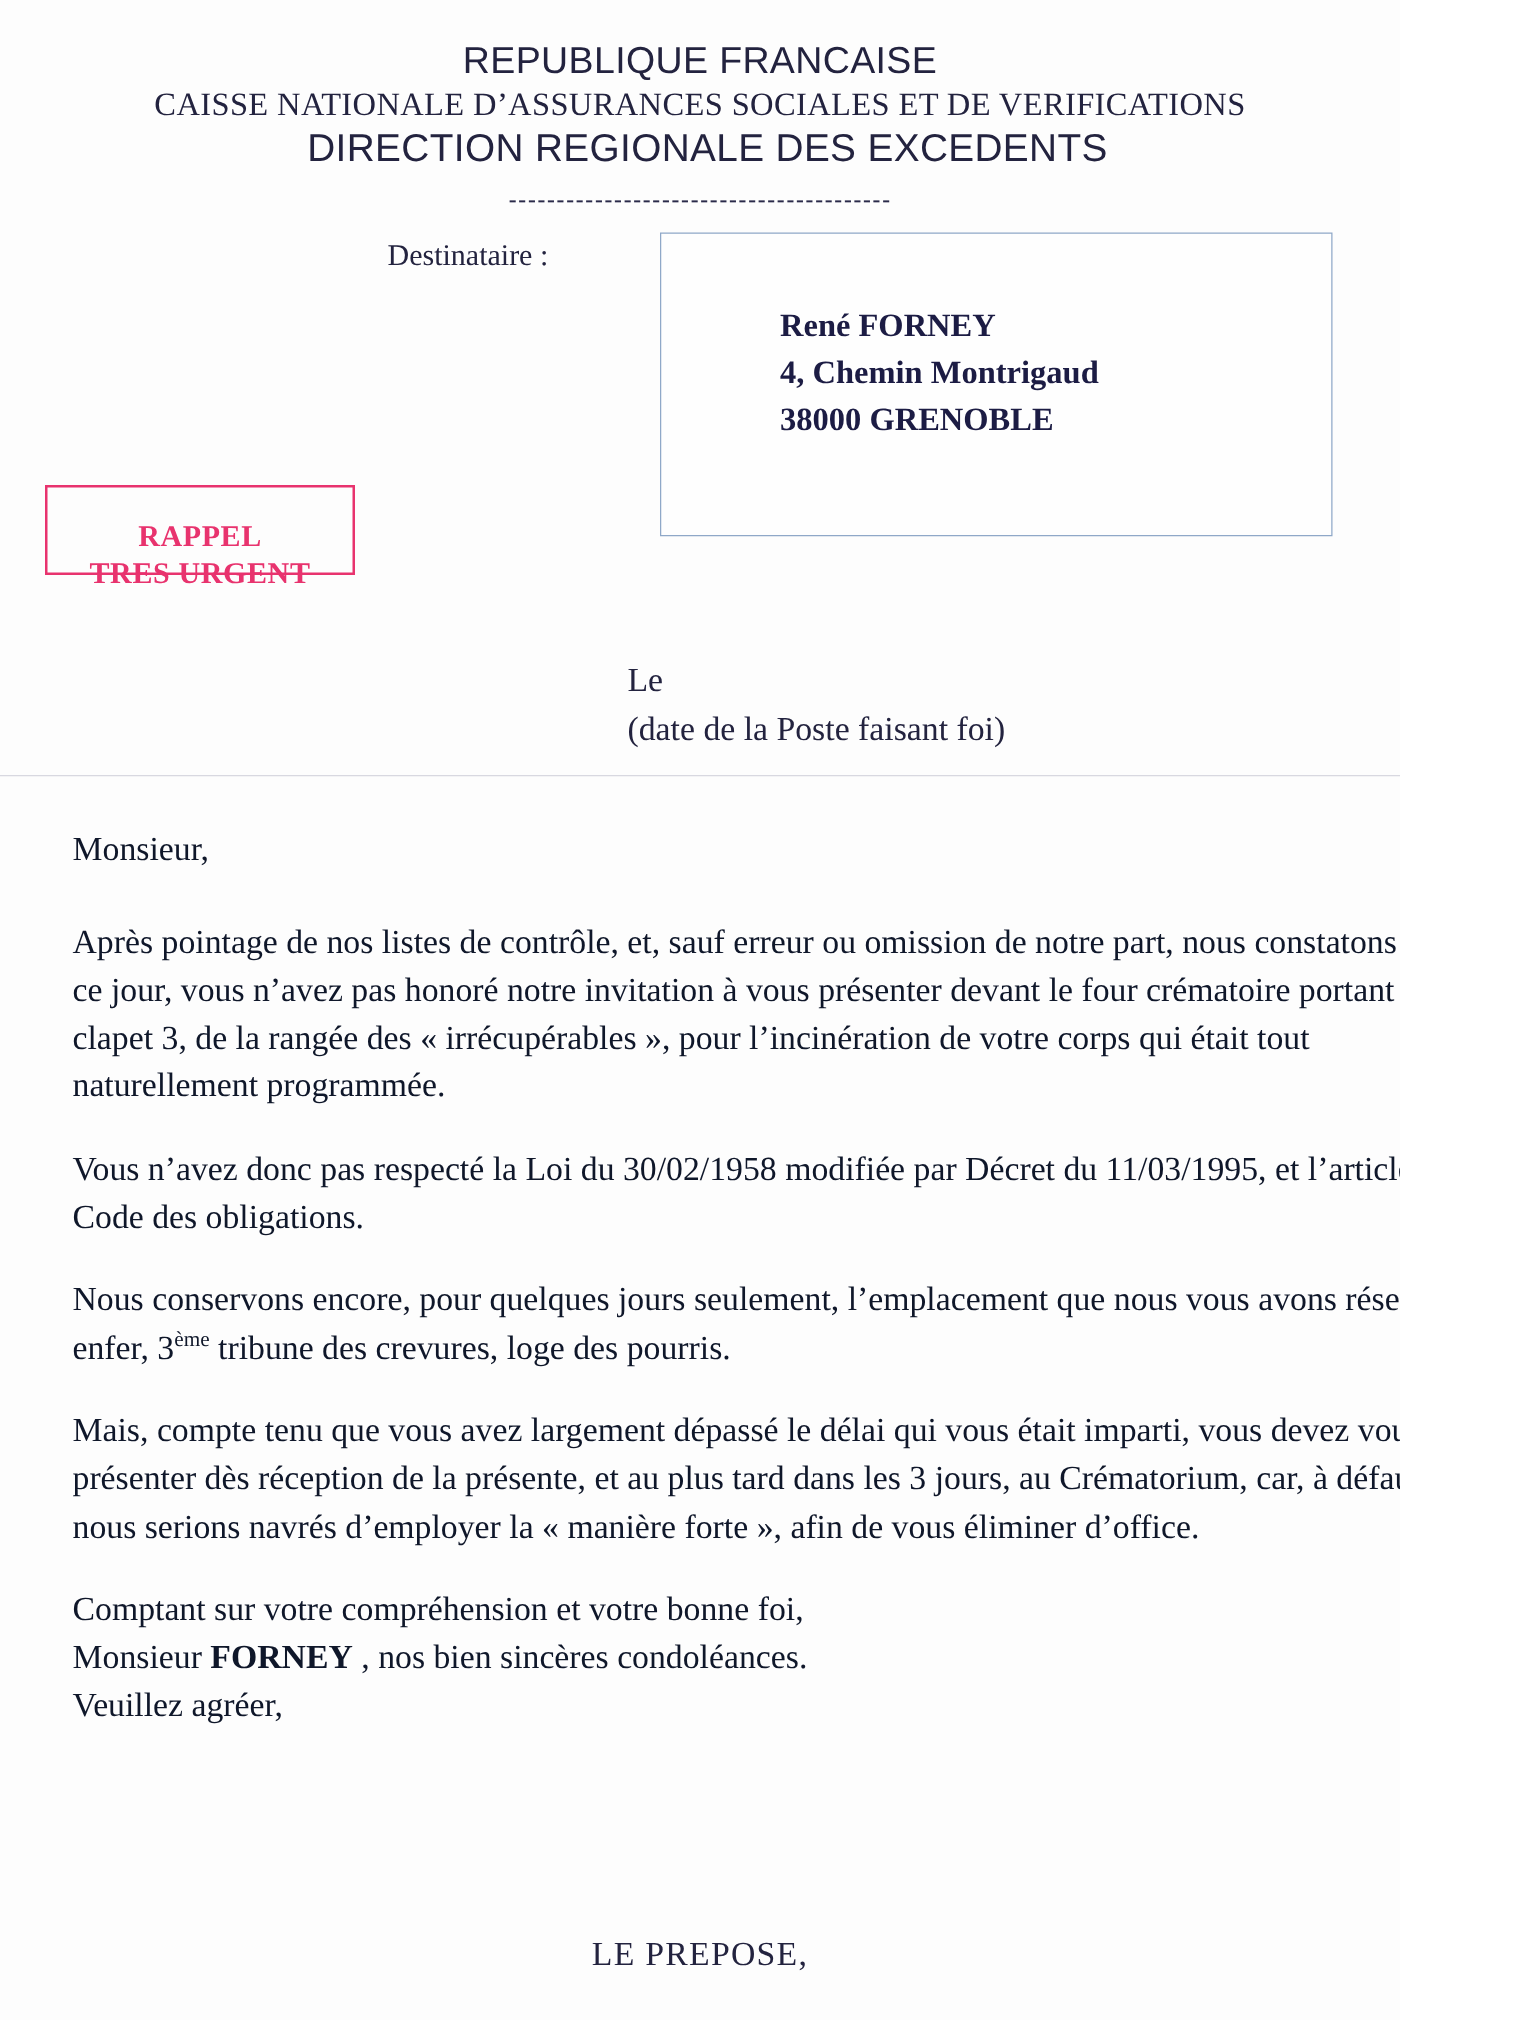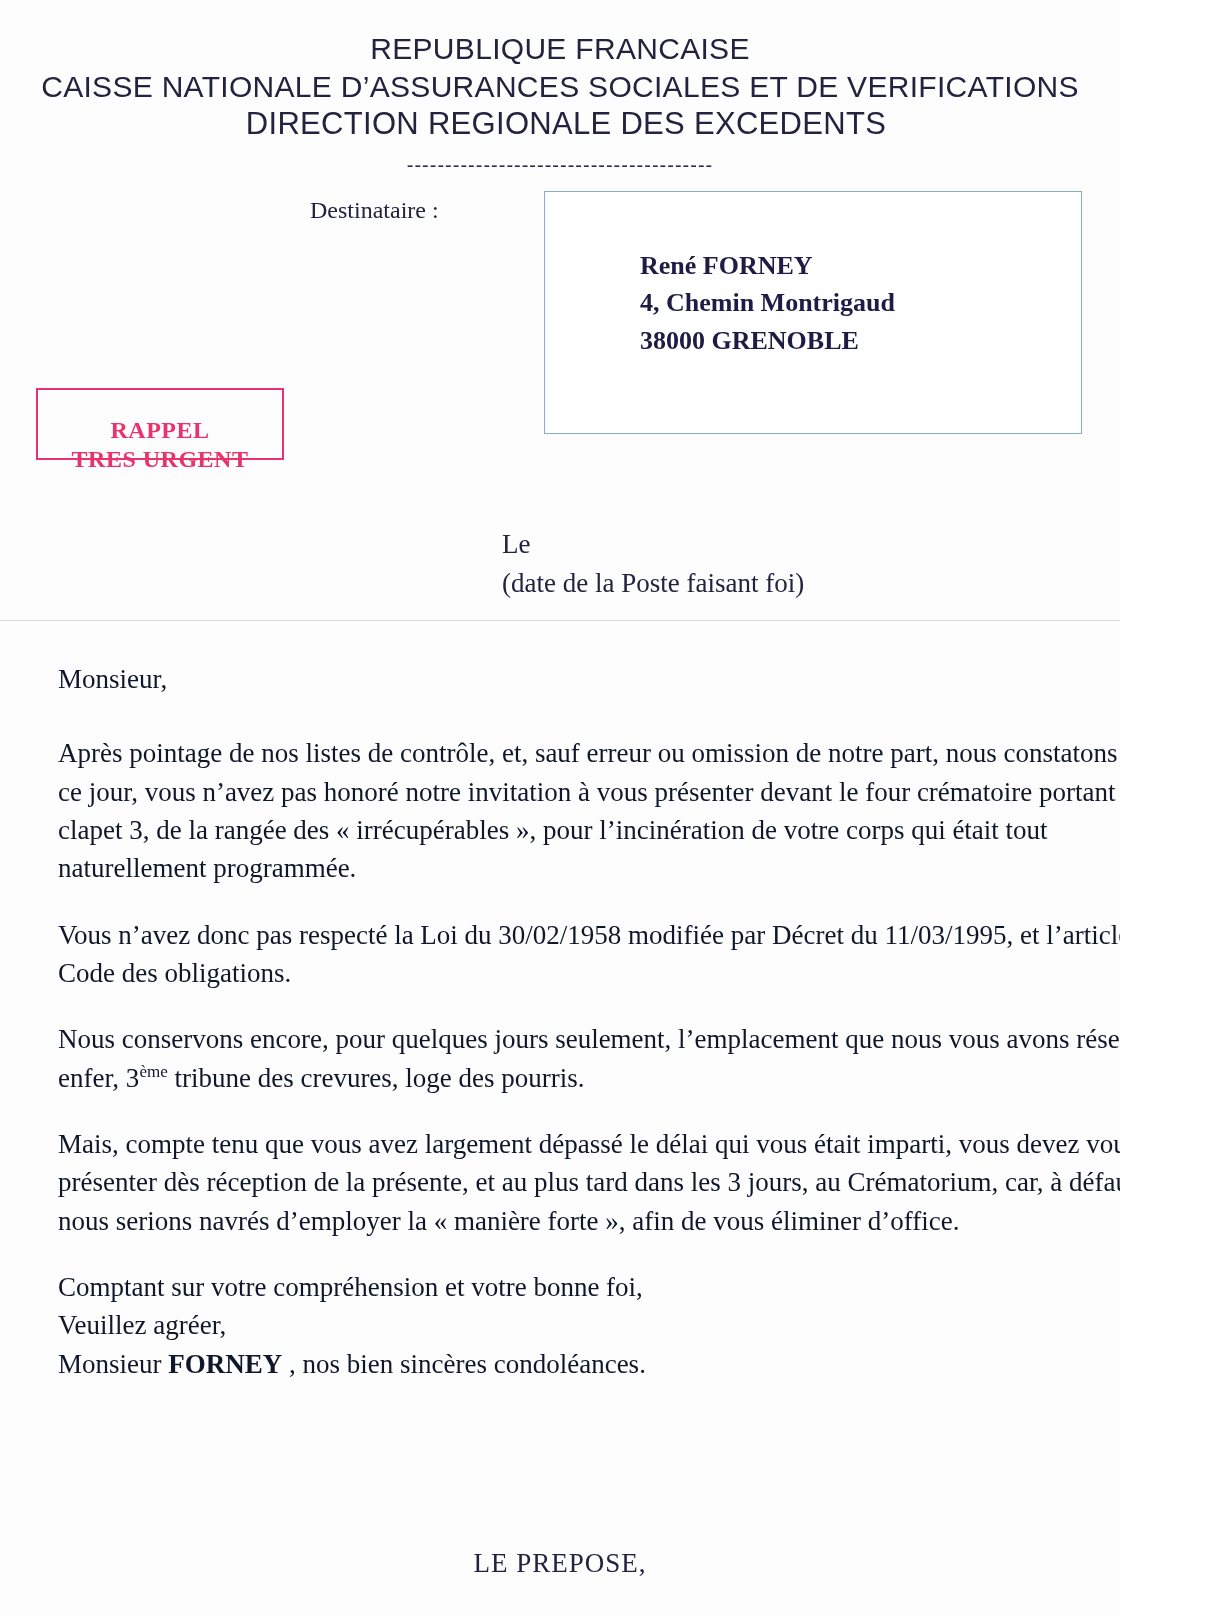--- a/index.html
+++ b/index.html
@@ -23,22 +23,23 @@
     padding-top: 30px;
     font-family: "Liberation Sans", sans-serif;
     color: #23233f;
     letter-spacing: 0.3px;
   }
   .header .line1 {
     font-size: 30px;
     line-height: 1.25;
   }
   .header .line2 {
-    font-size: 30px;
+    font-size: 26px;
     line-height: 1.25;
+    font-family: Liberation Serif, serif;
   }
   .header .line3 {
     font-size: 31px;
     line-height: 1.25;
     padding-left: 12px;
   }
   .rule {
     margin-top: 10px;
     text-align: center;
     font-family: "Liberation Sans", sans-serif;
@@ -56,21 +57,21 @@
   .dest-label {
     position: absolute;
     left: 310px;
     top: 6px;
     font-size: 24px;
     color: #23233f;
     text-align: center;
   }
   .address-box {
     position: absolute;
-    left: 544px;
+    left: 528px;
     top: 0px;
     width: 538px;
     height: 243px;
     border: 1px solid #8fa8c8;
     box-sizing: border-box;
     background: #fefefe;
   }
   .address-box .inner {
     padding: 55px 0 0 95px;
     font-family: "Liberation Serif", serif;
@@ -190,22 +191,22 @@
   <div class="body-text">
     <p class="salutation">Monsieur,</p>
     <p>Après pointage de nos listes de contrôle, et, sauf erreur ou omission de notre part, nous constatons qu’à ce jour, vous n’avez pas honoré notre invitation à vous présenter devant le four crématoire portant le n°2, clapet 3, de la rangée des « irrécupérables », pour l’incinération de votre corps qui était tout naturellement programmée.</p>
     <p>Vous n’avez donc pas respecté la Loi du 30/02/1958 modifiée par Décret du 11/03/1995, et l’article 27 du Code des obligations.</p>
     <p>
       <span>Nous conservons encore, pour quelques jours seulement, l’emplacement que nous vous avons réservé en enfer, 3</span><span class="sup">ème</span><span> tribune des crevures, loge des pourris.</span>
     </p>
     <p>Mais, compte tenu que vous avez largement dépassé le délai qui vous était imparti,  vous devez vous présenter dès réception de la présente, et au plus tard dans les 3 jours, au Crématorium, car, à défaut, nous serions navrés d’employer la « manière forte », afin de vous éliminer d’office.</p>
     <div class="closing">
       <p>Comptant sur votre compréhension et votre bonne foi,</p>
-      <p>Veuillez agréer,</p>
       <p>
         <span>Monsieur  </span><span class="bold">FORNEY</span><span> , nos bien sincères condoléances.</span>
       </p>
+      <p>Veuillez agréer,</p>
     </div>
   </div>
 
   <div class="signature">LE PREPOSE,</div>
 
 </div>
 
 </body></html>

